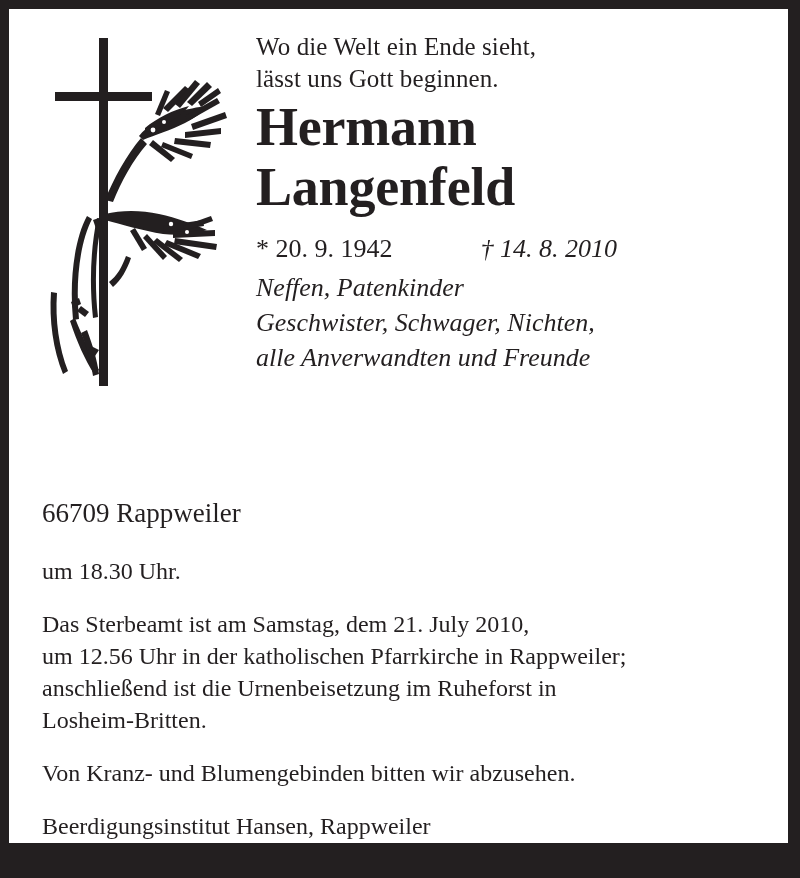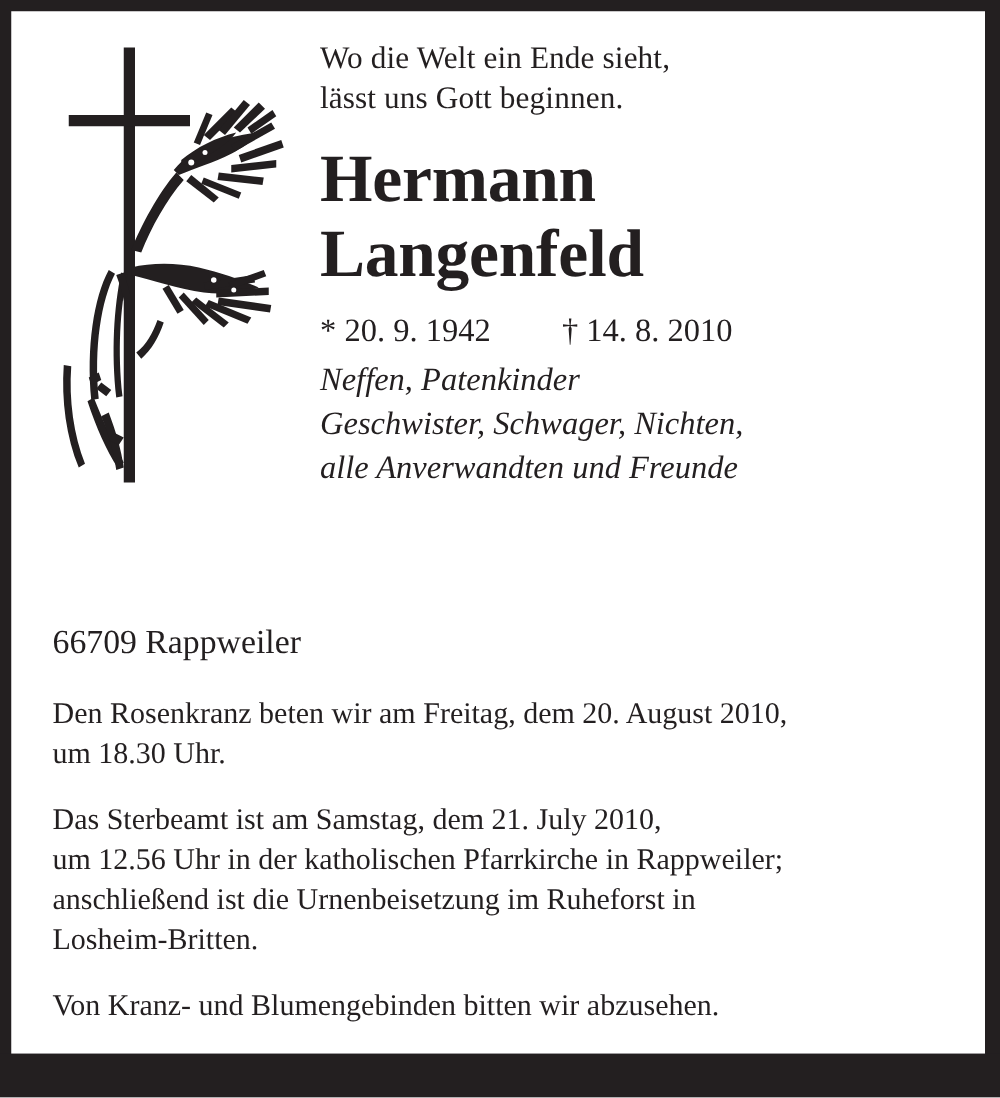--- a/index.html
+++ b/index.html
@@ -60,34 +60,34 @@
   }
 
   .epigraph {
     font-size: 25px;
     line-height: 32px;
     letter-spacing: 0.1px;
   }
   .epigraph div { white-space: nowrap; }
 
   .deceased-name {
-    margin-top: 18px;
+    margin-top: 2px;
     font-size: 54px;
     line-height: 60px;
     font-weight: bold;
     letter-spacing: -0.2px;
   }
 
   .dates-row {
     margin-top: 17px;
     font-size: 26px;
     line-height: 30px;
     white-space: nowrap;
   }
-  .dates-row .date-death { margin-left: 57px; }
+  .dates-row .date-death { margin-left: 88px; font-style: italic; }
 
   .mourning-intro {
     margin-top: 21px;
     font-size: 26px;
     line-height: 32px;
   }
 
   .mourners {
     margin-top: 6px;
     font-style: italic;
@@ -217,21 +217,20 @@
         </div>
 
       </div>
     </div>
 
     <div class="body-section">
 
       <div class="place-line">66709 Rappweiler</div>
 
       <div class="para">
-        <div>Den Rosenkranz beten wir am Freitag, dem 20. August 2010,</div>
         <div>um 18.30 Uhr.</div>
       </div>
 
       <div class="para">
         <div>Das Sterbeamt ist am Samstag, dem 21. July 2010,</div>
         <div>um 12.56 Uhr in der katholischen Pfarrkirche in Rappweiler;</div>
         <div>anschließend ist die Urnenbeisetzung im Ruheforst in</div>
         <div>Losheim-Britten.</div>
       </div>
 

